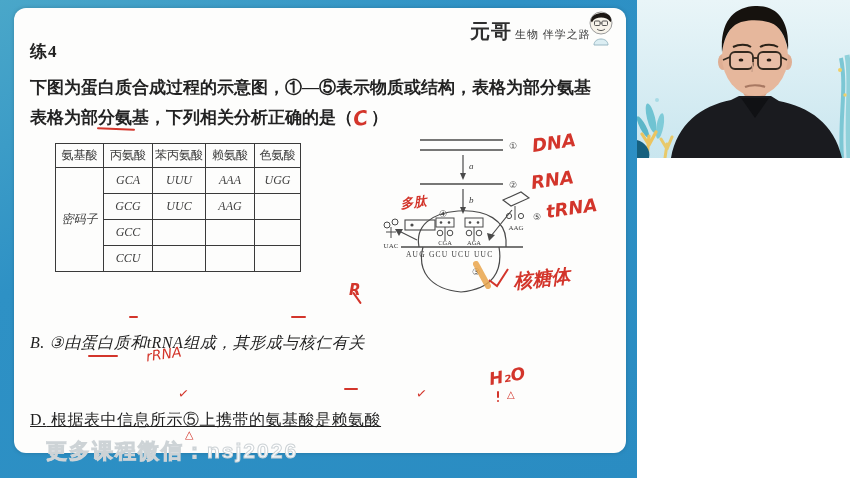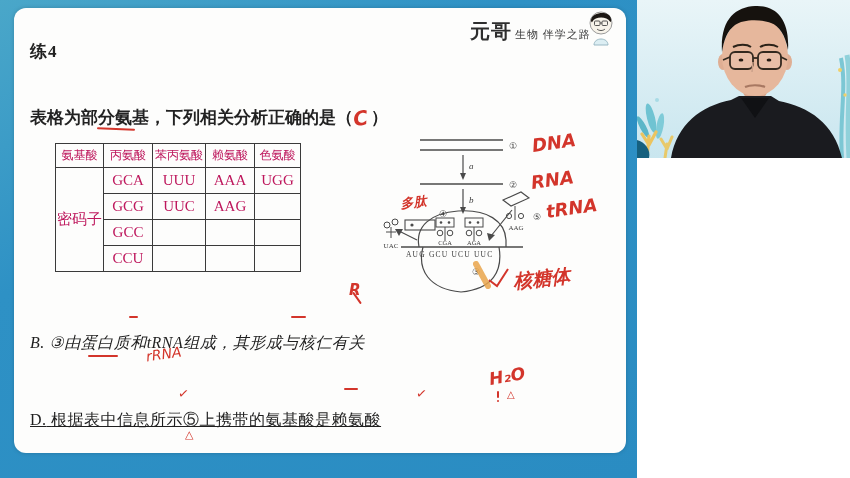--- a/index.html
+++ b/index.html
@@ -16,24 +16,24 @@
   .brand-rest{font-size:11px;color:#3c3c3c;letter-spacing:1px;}
   .avatar{position:absolute;left:584px;top:8px;width:34px;height:38px;}
   
   .ex-label{position:absolute;left:30px;top:40px;font-size:17px;font-weight:bold;letter-spacing:1px;text-align:right;}
   .qline1{position:absolute;left:30px;top:76px;font-size:17px;font-weight:600;white-space:nowrap;}
   .qline2{position:absolute;left:30px;top:104px;font-size:17px;font-weight:600;white-space:nowrap;}
   .ans-c{display:inline-block;color:#d3352b;font-family:"DejaVu Sans",sans-serif;font-style:italic;
          font-size:20px;font-weight:bold;transform:rotate(-8deg) translateY(2px);width:18px;}
   
   table.codon{position:absolute;left:55px;top:143px;border-collapse:collapse;table-layout:fixed;
-              font-size:13px;color:#be185d;}
+              font-size:13px;color:#404040;}
   table.codon td,table.codon th{border:1.5px solid #3a3a3a;text-align:center;padding:0;font-weight:normal;}
   table.codon th{font-size:12px;height:23px;}
-  table.codon td{height:25px;font-size:15px;}
+  table.codon td{height:25px;font-size:12px;font-style:italic;}
   .c0{width:47px;} .c1{width:48px;} .c2{width:52px;} .c3{width:48px;} .c4{width:45px;}
   
   .opt{position:absolute;left:30px;font-size:16px;letter-spacing:.5px;white-space:nowrap;color:#1f1f1f;}
   
   .red{color:#d3352b;font-family:"DejaVu Sans",sans-serif;font-style:italic;position:absolute;white-space:nowrap;}
   .rline{position:absolute;background:#d3352b;border-radius:2px;}
   .watermark{position:absolute;left:46px;top:437px;font-size:21px;font-weight:bold;letter-spacing:2px;
              color:rgba(255,255,255,.92);-webkit-text-stroke:1px #cdd3d6;
              font-family:"Liberation Sans",sans-serif;}
   .webcam{position:absolute;left:637px;top:0;width:213px;height:158px;}
@@ -57,20 +57,21 @@
     <circle cx="17" cy="15" r="11" fill="#f7f3ea" stroke="#9a9a9a" stroke-width="1"></circle>
     <path d="M7,12 C8,4 26,2 27,11 C27.5,13 26.5,15 26,13.5 C23,8 11,8 8.5,13.5 C8,15 7,14 7,12 Z" fill="#1c1713"></path>
     <rect x="10.5" y="13" width="5.5" height="4.5" rx="1" fill="none" stroke="#444" stroke-width=".9"></rect>
     <rect x="18" y="13" width="5.5" height="4.5" rx="1" fill="none" stroke="#444" stroke-width=".9"></rect>
     <line x1="16" y1="15" x2="18" y2="15" stroke="#444" stroke-width=".9"></line>
     <path d="M13,21 C15,23 19,23 21,21" stroke="#555" stroke-width="1" fill="none"></path>
     <path d="M10,37 C10,29 24,29 24,37 Z" fill="#dceef3" stroke="#9ab9c4" stroke-width="1"></path>
   </svg>
 
   <div class="ex-label">练4</div>
+  <div class="qline1">下图为蛋白质合成过程的示意图，①—⑤表示物质或结构，表格为部分氨基</div>
   <div class="qline2">
     <span>表格为部分氨基，下列相关分析正确的是（</span><span class="ans-c">C</span><span>）</span>
   </div>
   <div class="rline" style="left:97px;top:128px;width:38px;height:2px;transform:rotate(2deg);"></div>
 
   <table class="codon">
     <tbody>
         <tr>
       <th class="c0">氨基酸</th>
       <th class="c1">丙氨酸</th>
@@ -193,20 +194,21 @@
   <span class="red" style="left:146px;top:346px;font-size:14px;transform:rotate(-8deg);">rRNA</span>
   <span class="red" style="left:178px;top:386px;font-size:13px;transform:rotate(8deg);">✓</span>
   <div class="rline" style="left:344px;top:388px;width:14px;height:2px;"></div>
   <span class="red" style="left:416px;top:386px;font-size:13px;transform:rotate(8deg);">✓</span>
   <span class="red" style="left:489px;top:366px;font-size:17px;font-weight:bold;transform:rotate(-10deg);">H₂O</span>
   <div class="rline" style="left:497px;top:391px;width:2px;height:7px;"></div>
   <div class="rline" style="left:497px;top:400px;width:2px;height:2px;"></div>
   <span class="red" style="left:507px;top:389px;font-size:10px;">△</span>
   <span class="red" style="left:185px;top:428px;font-size:11px;">△</span>
 
+  <div class="watermark">更多课程微信：nsj2026</div>
 
   <svg class="webcam" viewBox="0 0 213 158">
     <defs>
       <linearGradient id="wc-bg" x1="0" y1="0" x2="0" y2="1">
         <stop offset="0" stop-color="#e9f5f8"></stop>
         <stop offset="1" stop-color="#c9e6ef"></stop>
       </linearGradient>
     </defs>
     <rect x="0" y="0" width="213" height="158" fill="url(#wc-bg)"></rect>
 

